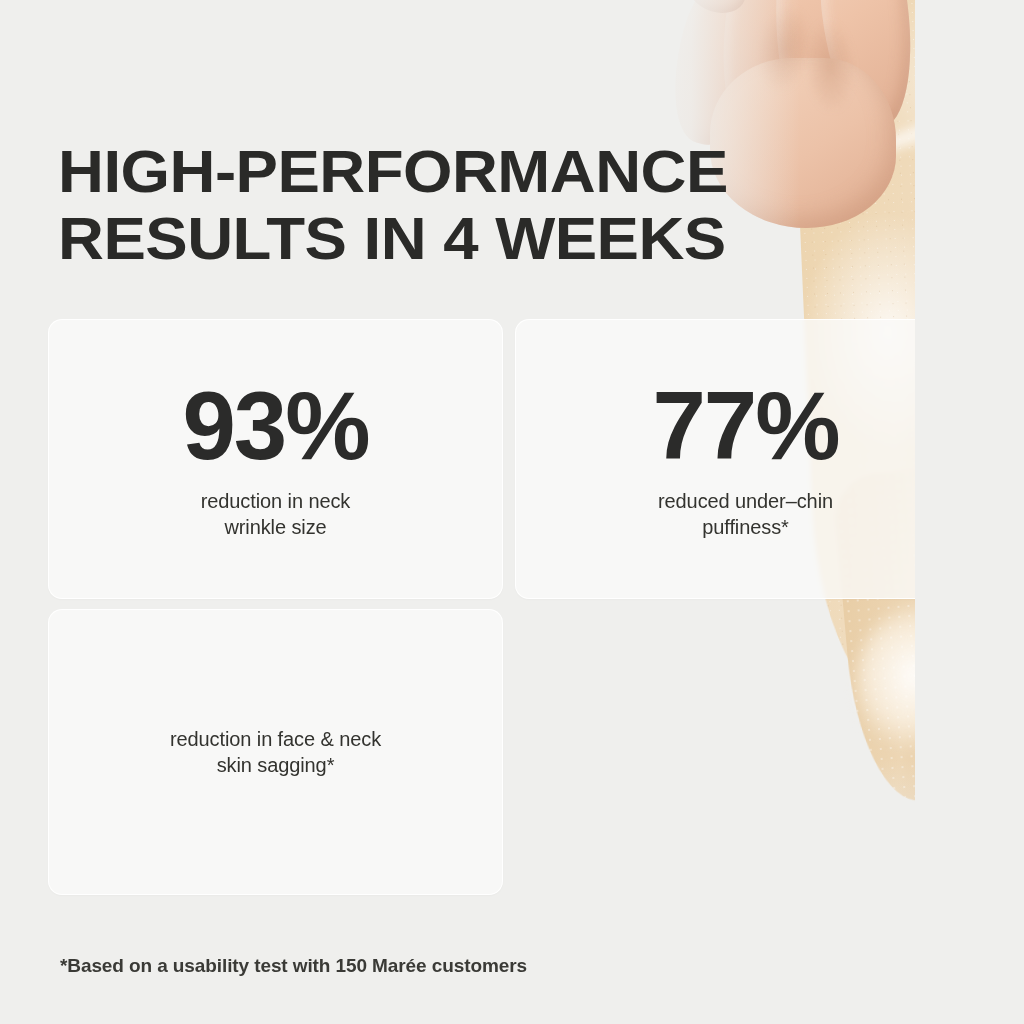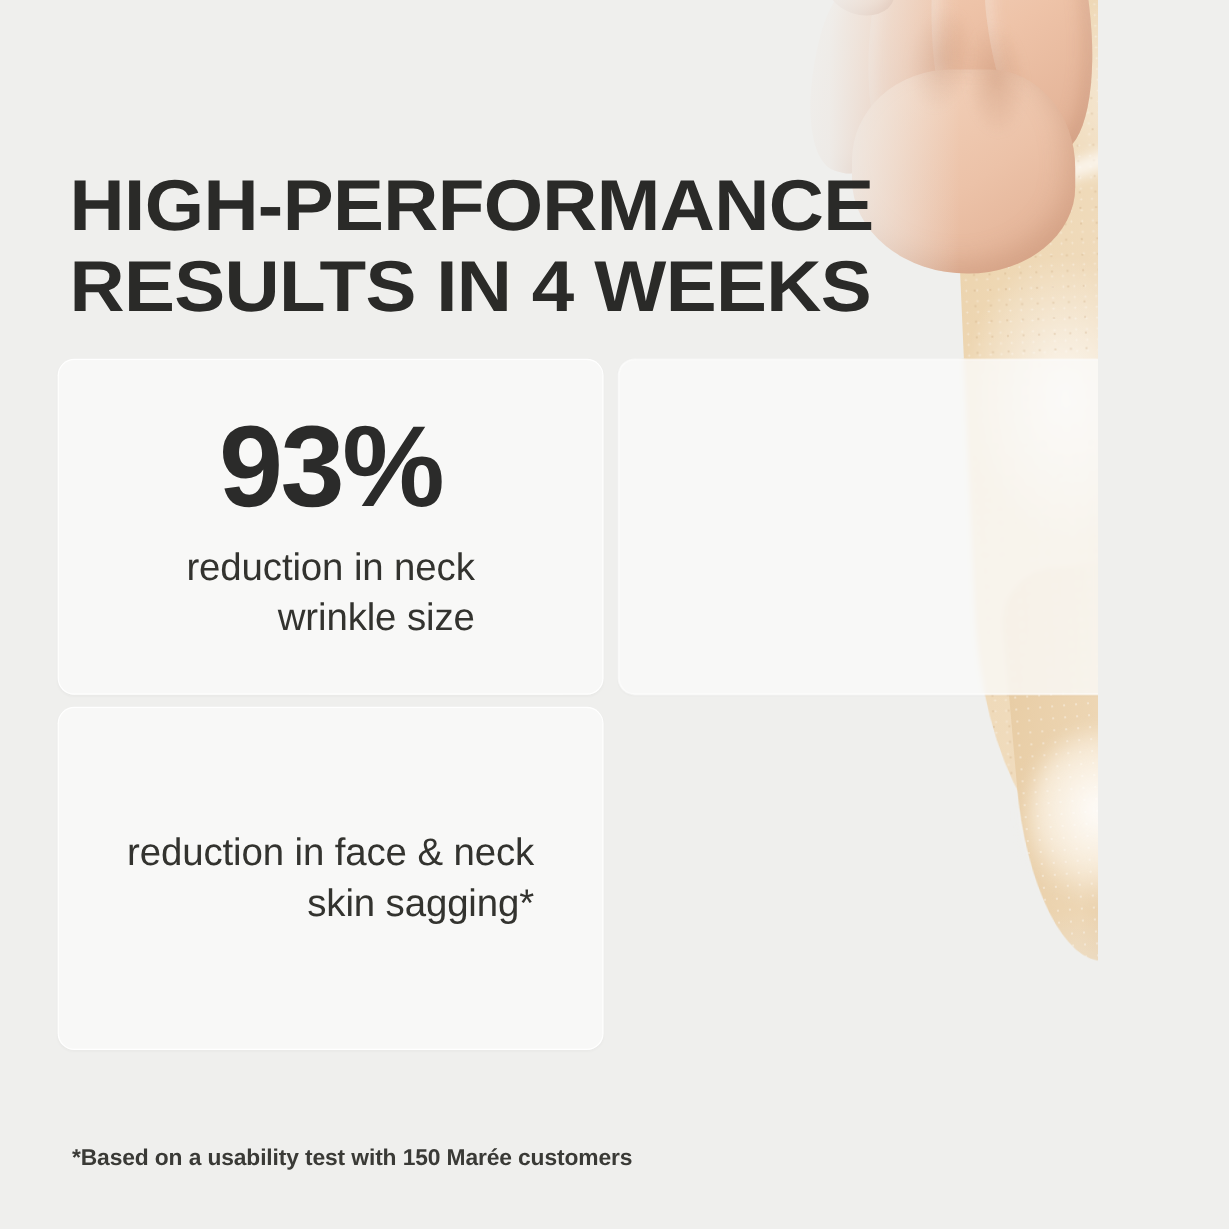--- a/index.html
+++ b/index.html
@@ -181,21 +181,21 @@
     text-transform: uppercase;
     transform: scaleX(1.06);
     transform-origin: left top;
   }
   .headline .line { display: block; white-space: nowrap; }
 
   
   .stat-grid {
     position: absolute;
     left: 48px;
-    top: 299px;
+    top: 319px;
     width: 928px;
     height: 576px;
     display: grid;
     grid-template-columns: 455px 461px;
     grid-template-rows: 280px 286px;
     column-gap: 12px;
     row-gap: 10px;
   }
   .stat-card {
     position: relative;
@@ -216,23 +216,23 @@
     font-weight: 700;
     font-size: 96px;
     line-height: 1;
     letter-spacing: -2px;
     margin-bottom: 14px;
   }
   .stat-label {
     color: #33332f;
     font-family: "Liberation Sans", sans-serif;
     font-weight: 400;
-    font-size: 32px;
+    font-size: 20px;
     line-height: 1.30;
-    text-align: right;
+    text-align: center;
     letter-spacing: -0.1px;
     padding: 0 18px;
     white-space: pre-line;
   }
 
   
   .stat-card.r1 { margin-top: 0; }
 
   
   .footnote {
@@ -279,20 +279,23 @@
 
   <div class="stat-grid">
 
     <div class="stat-card r1">
       <div class="stat-value">93%</div>
       <div class="stat-label">reduction in neck
 wrinkle size</div>
     </div>
 
     <div class="stat-card r1">
+      <div class="stat-value">77%</div>
+      <div class="stat-label">reduced  under–chin
+puffiness*</div>
     </div>
 
 
     <div class="stat-card r2">
       <div class="stat-label">reduction in face &amp; neck
 skin sagging*</div>
     </div>
 
   </div>
 

